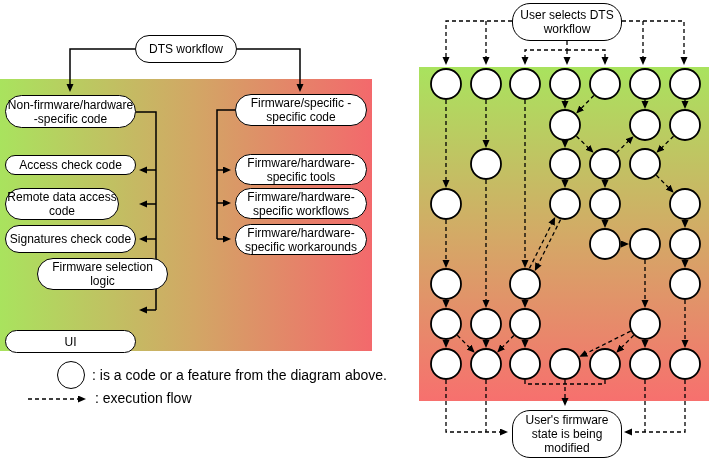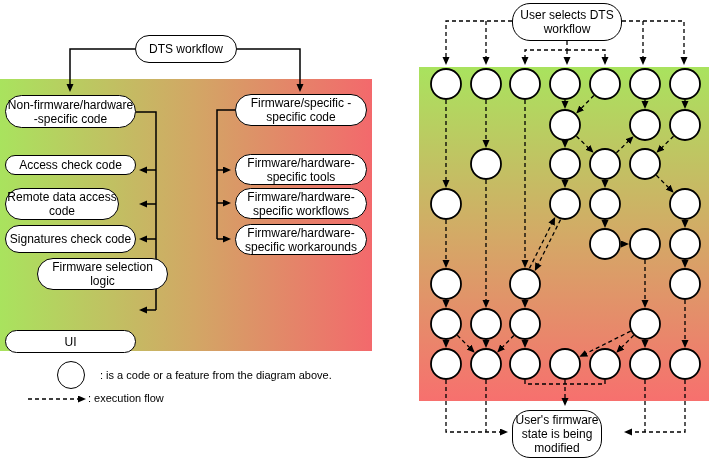--- a/index.html
+++ b/index.html
@@ -22,21 +22,21 @@
   .dbox{
     position:absolute;background:#ffffff;border:1.5px solid #000;border-radius:18px;
     display:flex;align-items:center;justify-content:center;text-align:center;
     font-size:12px;line-height:14px;white-space:pre-line;box-sizing:border-box;z-index:3;
   }
   .dbox.small-r{border-radius:14px;}
   .legend-circle{
     position:absolute;left:57px;top:361px;width:28px;height:28px;border:1.5px solid #000;
     border-radius:50%;background:#fff;box-sizing:border-box;z-index:3;
   }
-  .legend-text{position:absolute;font-size:11px;line-height:14px;z-index:3;margin-left:8px;}
+  .legend-text{position:absolute;font-size:14px;line-height:14px;z-index:3;}
 </style>
 </head>
 <body>
 
 <div class="canvas">
 
   <div class="grad-left"></div>
   <div class="grad-right"></div>
 
   <svg class="overlay">
@@ -166,21 +166,21 @@
 specific code</div>
   <div class="dbox" style="left:235px;top:154px;width:132px;height:31px;">Firmware/hardware-
 specific tools</div>
   <div class="dbox" style="left:235px;top:188px;width:132px;height:31px;">Firmware/hardware-
 specific workflows</div>
   <div class="dbox" style="left:235px;top:224px;width:132px;height:31px;">Firmware/hardware-
 specific workarounds</div>
 
   <div class="legend-circle"></div>
   <div class="legend-text" style="left:92px;top:368px;">: is a code or a feature from the diagram above.</div>
-  <div class="legend-text" style="left:80px;top:391px;">: execution flow</div>
+  <div class="legend-text" style="left:95px;top:391px;">: execution flow</div>
 
   <div class="dbox" style="left:512px;top:3px;width:110px;height:38px;z-index:4;">User selects DTS
 workflow</div>
-  <div class="dbox" style="left:512px;top:410px;width:90px;height:48px;z-index:4;">User's firmware
+  <div class="dbox" style="left:512px;top:410px;width:110px;height:48px;z-index:4;">User's firmware
 state is being
 modified</div>
 
 </div>
 
 </body></html>

